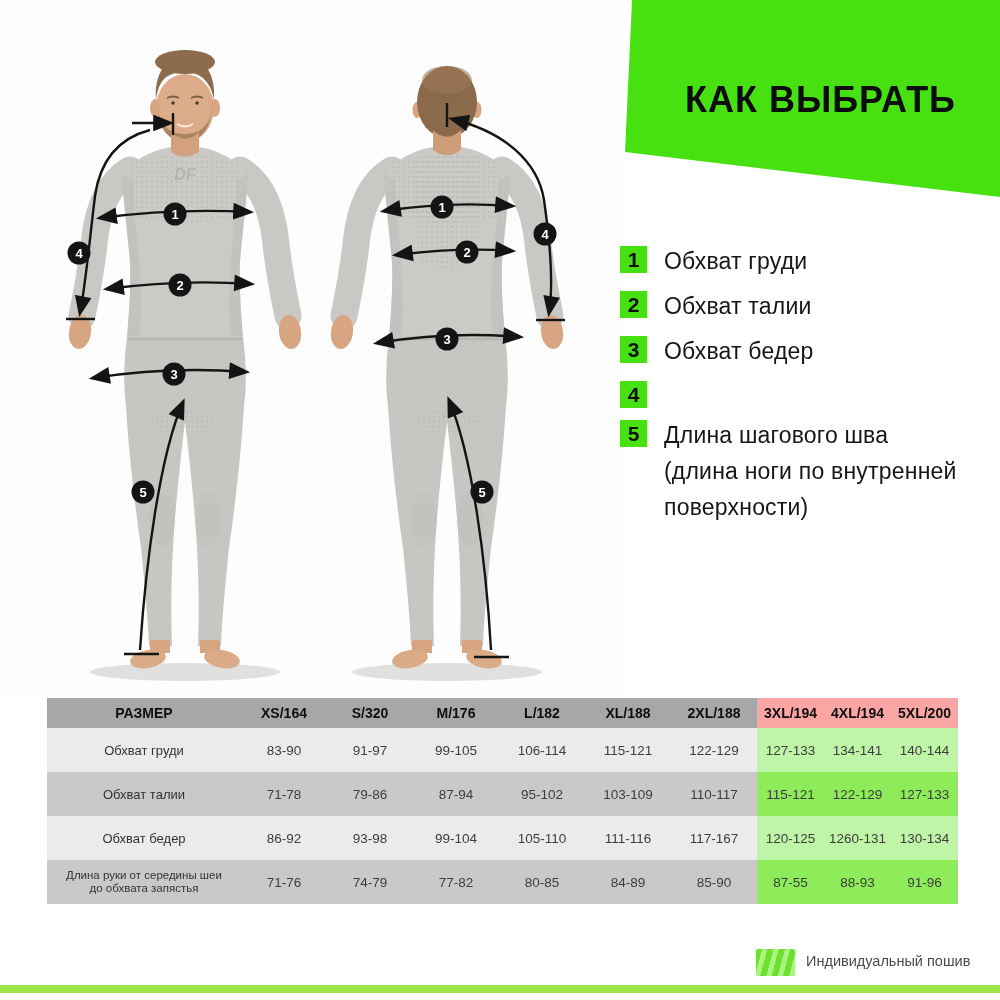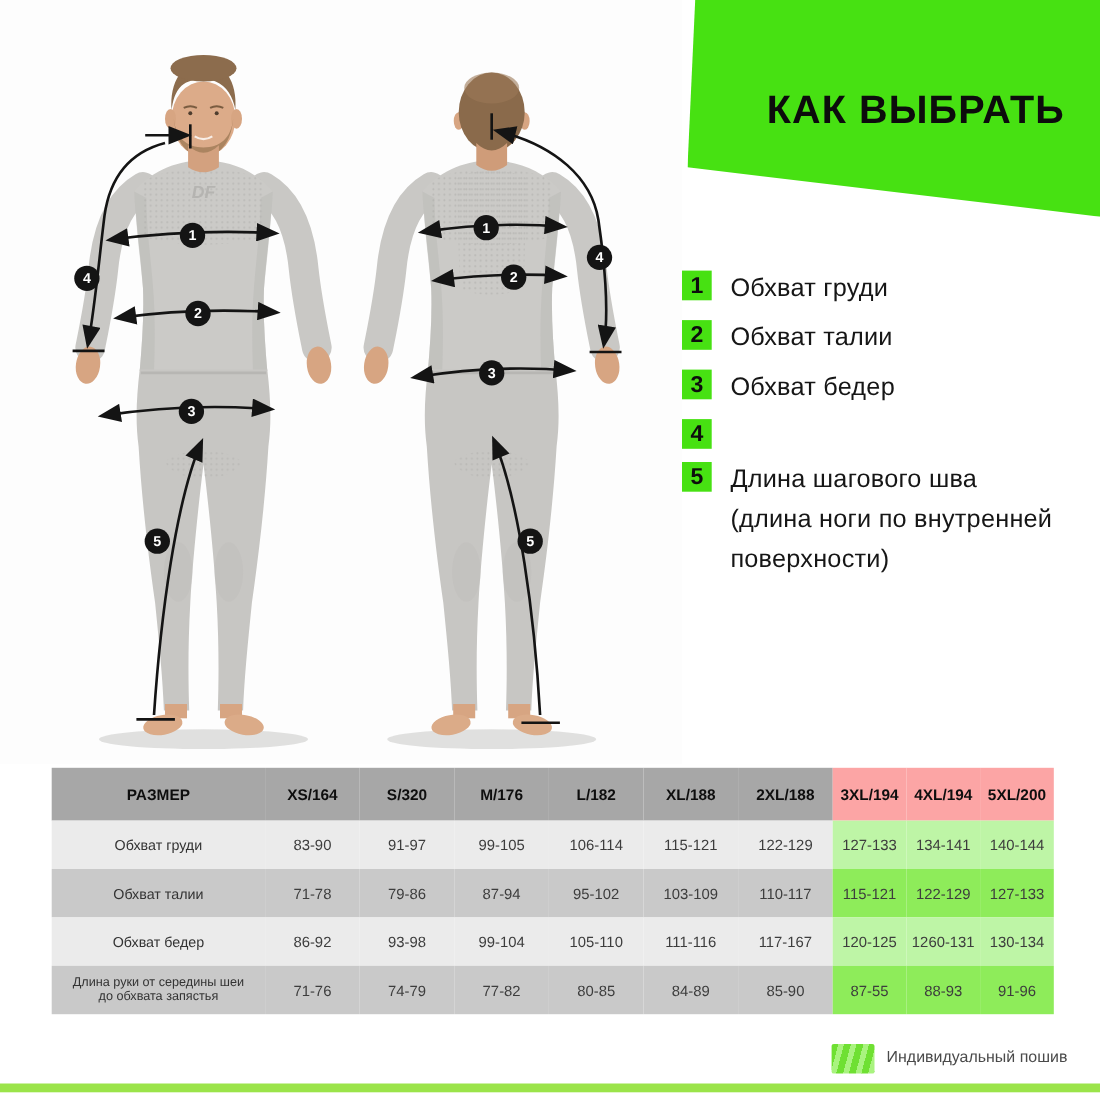--- a/index.html
+++ b/index.html
@@ -6,36 +6,36 @@
   .stage{position:relative;width:1000px;height:1000px;background:#ffffff;overflow:hidden;
          font-family:"Liberation Sans", sans-serif;}
 
   
   .photo{position:absolute;left:0;top:0;width:620px;height:695px;}
 
   
   .banner{position:absolute;left:610px;top:0;width:390px;height:200px;background:#47E112;
           clip-path:polygon(22px 0,100% 0,100% 197px,15px 152px);
           display:flex;flex-direction:column;justify-content:center;align-items:flex-end;
-          padding-right:32px;box-sizing:border-box;}
+          padding-right:44px;box-sizing:border-box;}
   .banner-line{font-size:36px;font-weight:800;color:#0c0c0c;line-height:54px;letter-spacing:1px;}
 
   
   .legend{position:absolute;left:620px;top:243px;width:372px;}
   .legend-item{display:flex;align-items:flex-start;margin-bottom:9px;}
   .lbadge{flex:0 0 auto;width:27px;height:27px;background:#47E112;color:#0d0d0d;
           font-size:21px;font-weight:bold;display:flex;align-items:center;justify-content:center;
           margin-right:17px;margin-top:3px;}
   .ltext{font-size:23px;color:#161616;line-height:36px;white-space:pre-line;letter-spacing:0.2px;}
 
   
   .size-table{position:absolute;left:47px;top:698px;width:911px;border-collapse:collapse;
               table-layout:fixed;}
   .size-table th,.size-table td{text-align:center;vertical-align:middle;padding:0 2px;}
-  .size-table thead tr{height:48px;}
+  .size-table thead tr{height:30px;}
   .size-table thead th{background:#a7a7a7;color:#0e0e0e;font-size:14px;font-weight:bold;}
   .size-table thead th.g{background:#fca5a5;}
   .size-table tbody tr{height:44px;}
   .size-table tbody tr:nth-child(odd) td{background:#ebebeb;}
   .size-table tbody tr:nth-child(even) td{background:#c9c9c9;}
   .size-table tbody tr:nth-child(odd) td.g{background:#BEF5A6;}
   .size-table tbody tr:nth-child(even) td.g{background:#8EEC5A;}
   .size-table td{font-size:13.5px;color:#3d3d3d;}
   .size-table td.lbl{font-size:13px;color:#333;white-space:pre-line;line-height:15px;}
   .size-table td.lbl.small{font-size:11.5px;line-height:13px;}

